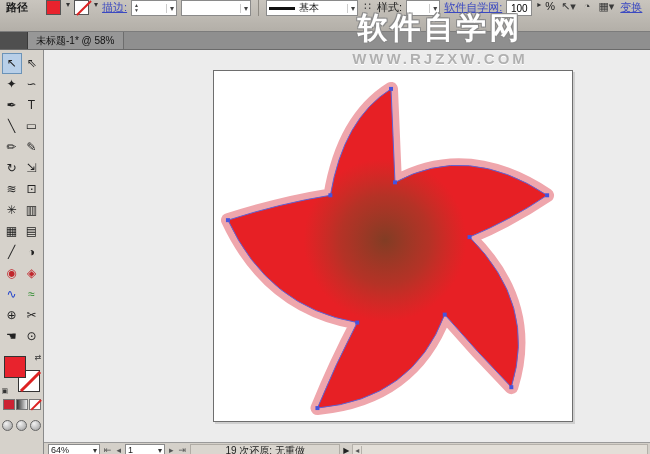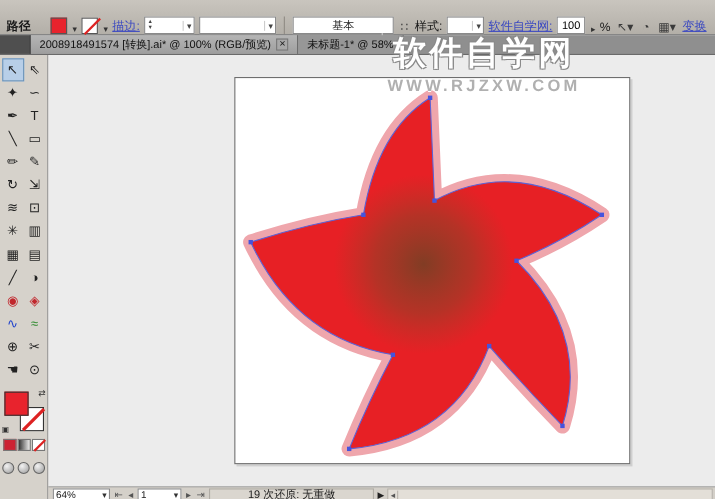--- a/index.html
+++ b/index.html
@@ -1,33 +1,33 @@
 <!DOCTYPE html>
 <html><head>
 <meta charset="utf-8">
 <style>
   * { margin:0; padding:0; box-sizing:border-box; }
   html,body { width:650px; height:454px; overflow:hidden; }
   body { font-family:"Liberation Sans","DejaVu Sans",sans-serif; font-size:11px; color:#1a1a1a; background:#ececec; }
   .app { position:relative; width:650px; height:454px; }
 
   
-  .control-bar { height:32px; display:flex; align-items:flex-end; gap:4px; padding:0 6px;
+  .control-bar { height:32px; display:flex; align-items:flex-start; gap:4px; padding:0 6px;
     background:linear-gradient(#c9c5be,#b3afa8); border-bottom:1px solid #7c7c7c; white-space:nowrap; }
   .cb-label { font-weight:bold; margin-right:14px; }
   .blue-link { color:#3b49c1; text-decoration:underline; cursor:pointer; }
   .swatch { width:15px; height:15px; border:1px solid #555; background:#fff; position:relative; display:inline-block; }
   .swatch.none::after { content:""; position:absolute; left:-1px; top:6px; width:20px; height:2px;
     background:#d22; transform:rotate(-45deg); }
   .dd-arrow { font-size:8px; color:#333; margin-left:1px; }
   .combo { background:#fff; border:1px solid #8a8a8a; height:16px; display:inline-flex; align-items:center;
     padding:0 2px; font-size:10px; }
   .combo .arrow-btn { margin-left:auto; font-size:8px; color:#444; padding-left:3px; border-left:1px solid #ccc; }
   .spinner { display:inline-flex; flex-direction:column; font-size:5px; line-height:5px; color:#444; margin-right:3px; }
-  .w46{width:46px;} .w70{width:70px;} .w92{width:92px;flex-direction:column;} .w34{width:34px;} .w40{width:40px;} .w52{width:52px;justify-content:flex-end;}
+  .w46{width:46px;} .w70{width:70px;} .w92{width:92px;} .w34{width:34px;} .w40{width:40px;} .w52{width:52px;justify-content:flex-end;}
   .opacity-input { width:26px; height:16px; border:1px solid #8a8a8a; background:#fff; font-size:10px; text-align:center; }
   .cb-icon { font-size:11px; color:#3a3a3a; padding:0 2px; cursor:pointer; }
   .brush-line { display:inline-block; width:26px; height:3px; background:#111; margin-right:4px; }
   .sep { width:1px; height:16px; background:#8f8b84; margin:0 3px; }
 
   
   .tab-bar { height:18px; background:#8f8f8f; border-bottom:1px solid #6a6a6a; display:flex; align-items:stretch; }
   .tab-nub { width:28px; background:#4f4f4f; border-right:1px solid #3a3a3a; }
   .doc-tab { display:flex; align-items:center; gap:5px; padding:0 8px; font-size:10px; color:#111;
     border-right:1px solid #6d6d6d; cursor:pointer; }
@@ -79,21 +79,21 @@
   .sb-nav { color:#555; font-size:9px; padding:0 1px; cursor:pointer; }
   .sb-history { flex:0 0 150px; text-align:center; background:#dad6cf; border:1px solid #b0aca5; height:13px;
     line-height:12px; font-size:10px; }
   .sb-flyout { font-size:8px; color:#222; cursor:pointer; }
   .hscroll { flex:1; height:13px; background:#e3dfd8; border:1px solid #b5b1aa; display:flex; align-items:center; }
   .hscroll .arr { font-size:8px; color:#555; padding:0 2px; cursor:pointer; border-right:1px solid #b5b1aa; }
 
   .bottom-strip { height:7px; background:linear-gradient(#b7bbc7,#cdd1db); border-top:1px solid #8f93a0; }
 
   
-  .watermark { position:absolute; left:300px; top:28px; width:280px; text-align:center; z-index:50; pointer-events:none; }
+  .watermark { position:absolute; left:300px; top:8px; width:280px; text-align:center; z-index:50; pointer-events:none; }
   .wm-title { font-size:30px; font-weight:bold; letter-spacing:3px; color:#fff;
     text-shadow:-1px -1px 0 #8a8a8a,1px -1px 0 #8a8a8a,-1px 1px 0 #8a8a8a,1px 1px 0 #8a8a8a; }
   .wm-url { font-size:15px; font-weight:bold; letter-spacing:3px; color:#b0b0b0; text-shadow:0 1px 0 #fff; margin-top:1px; }
 </style>
 </head>
 <body>
 
 <div class="app">
 
   <div class="control-bar">
@@ -126,24 +126,20 @@
     <span class="dd-arrow">▸</span>
     <span>%</span>
     <span class="cb-icon">↖▾</span>
     <span class="cb-icon">◔</span>
     <span class="cb-icon">▦▾</span>
     <span class="blue-link">变换</span>
   </div>
 
   <div class="tab-bar">
     <div class="tab-nub"></div>
-    <div class="doc-tab active">
-      <span>2008918491574 [转换].ai* @ 100% (RGB/预览)</span>
-      <span class="tab-close">×</span>
-    </div>
     <div class="doc-tab inactive">
       <span>未标题-1* @ 58%</span>
     </div>
   </div>
 
   <div class="main">
 
     <div class="toolbar">
       <div class="tool-grid">
         <span class="tool selected">↖</span>

